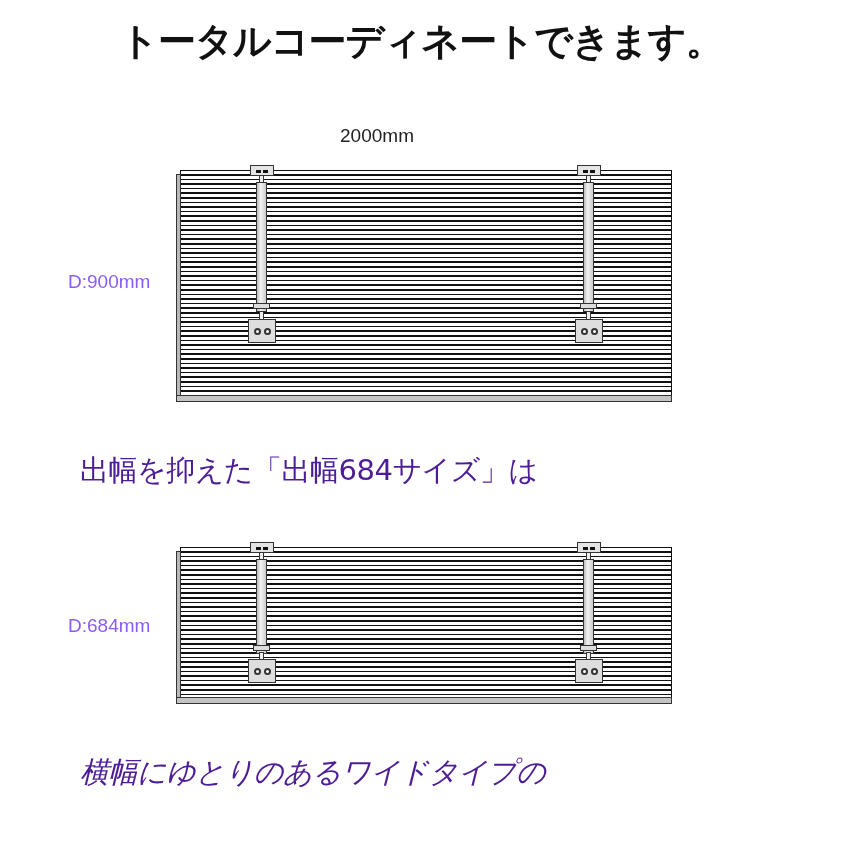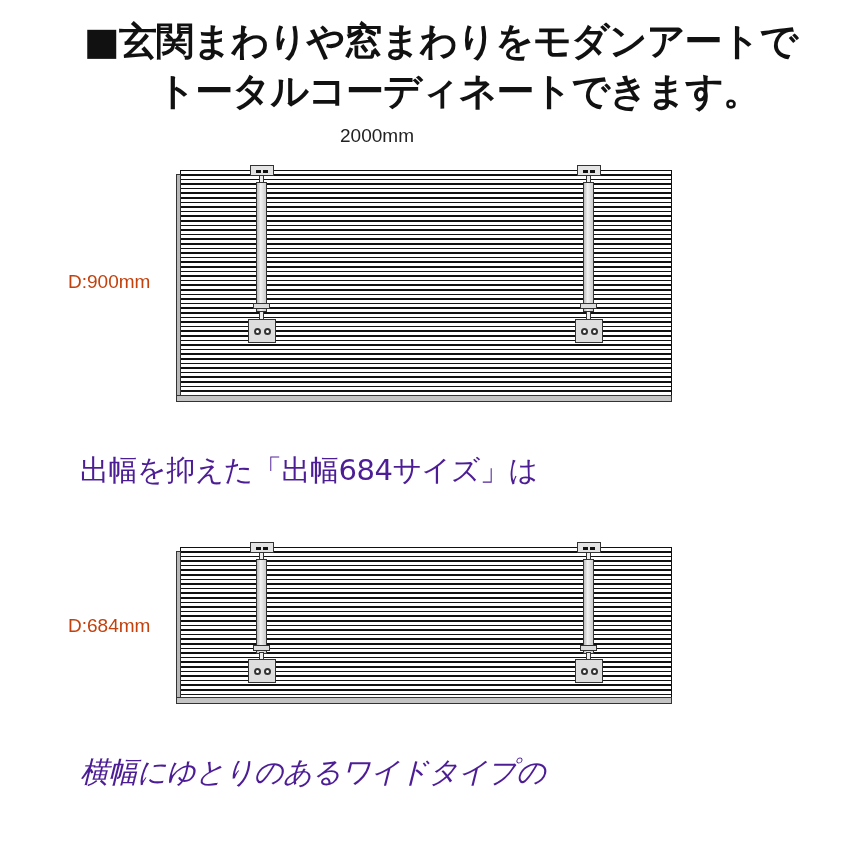--- a/index.html
+++ b/index.html
@@ -13,21 +13,21 @@
       color: #111;
     }
     .headline .line2 { padding-left: 36px; text-align: center; }
     .dim-top {
       position: absolute; left: 0; width: 754px; top: 125px; text-align: center;
       font-family: "Liberation Sans", sans-serif; font-size: 19px; color: #222;
       box-sizing: border-box;
     }
     .dim-left {
       position: absolute; left: 68px; font-family: "Liberation Sans", sans-serif;
-      font-size: 19px; color: #c2410c;
+      font-size: 19px; color: #8b5cf6;
     }
     .panel {
       position: absolute; left: 176px; width: 496px;
     }
     .slats {
       position: absolute; left: 4px; right: 0; top: 0; bottom: 6px;
       border: 1.5px solid #111; border-left: 1.5px solid #111;
       background: repeating-linear-gradient(to bottom,
         #ffffff 0px, #ffffff 3px, #111 3px, #111 4.6px);
     }
@@ -74,21 +74,20 @@
     .arm .plate .screw.s2 { left: 15px; }
     .caption {
       position: absolute; left: 80px; font-size: 29px; line-height: 40px; color: #4c1d95;
       letter-spacing: -0.5px;
     }
   </style>
 </head>
 <body>
 
 <div class="headline">
-  <div><span>■</span><span>玄関まわりや窓まわりをモダンアートで</span></div>
   <div class="line2">トータルコーディネートできます。</div>
 </div>
 
 <div class="dim-top">2000mm</div>
 <div class="dim-left" style="top:271px;">D:900mm</div>
 
 <div class="panel" style="top:170px; height:232px;">
   <div class="slats"></div>
   <div class="edge-left"></div>
   <div class="edge-bottom"></div>

